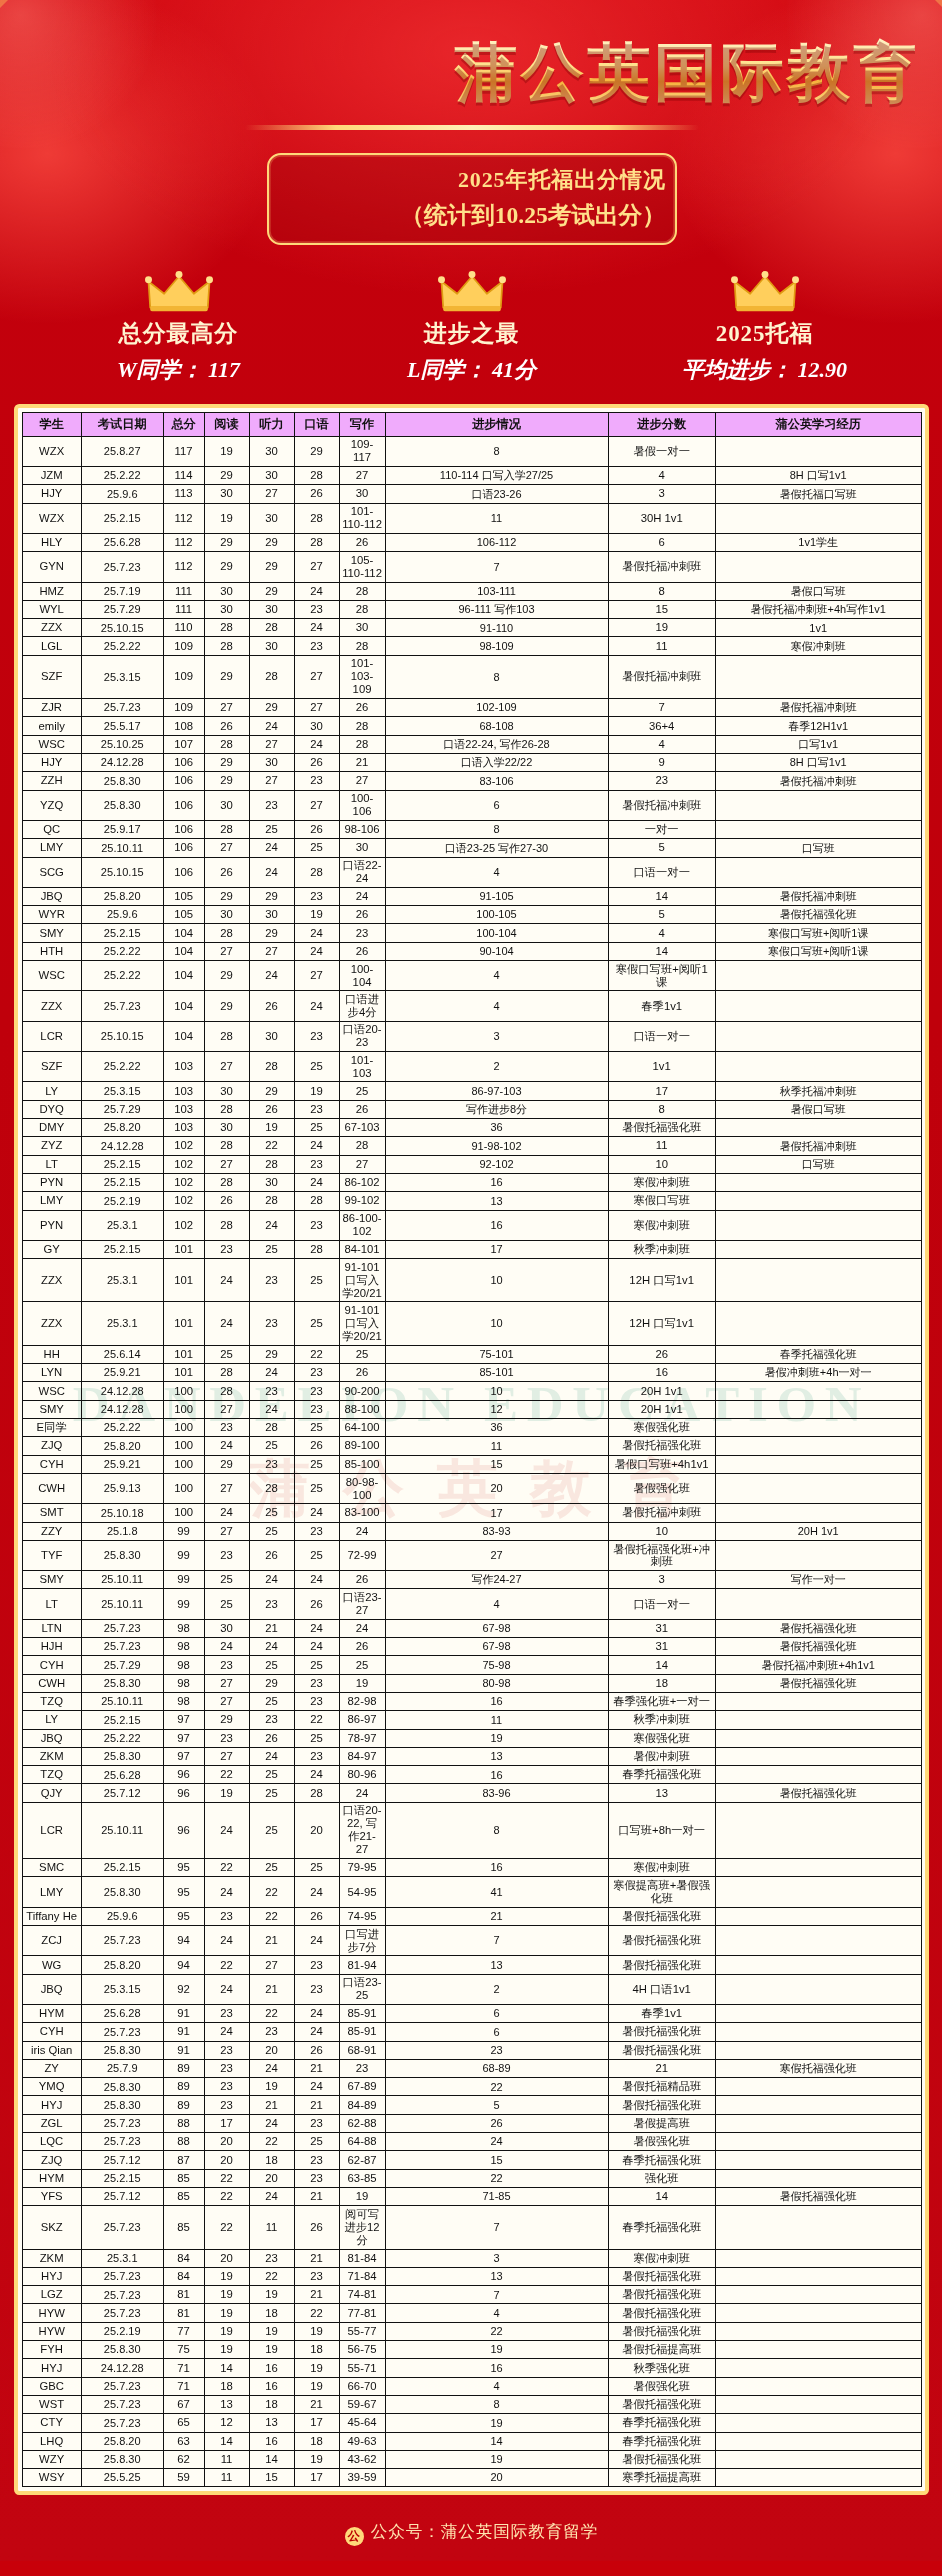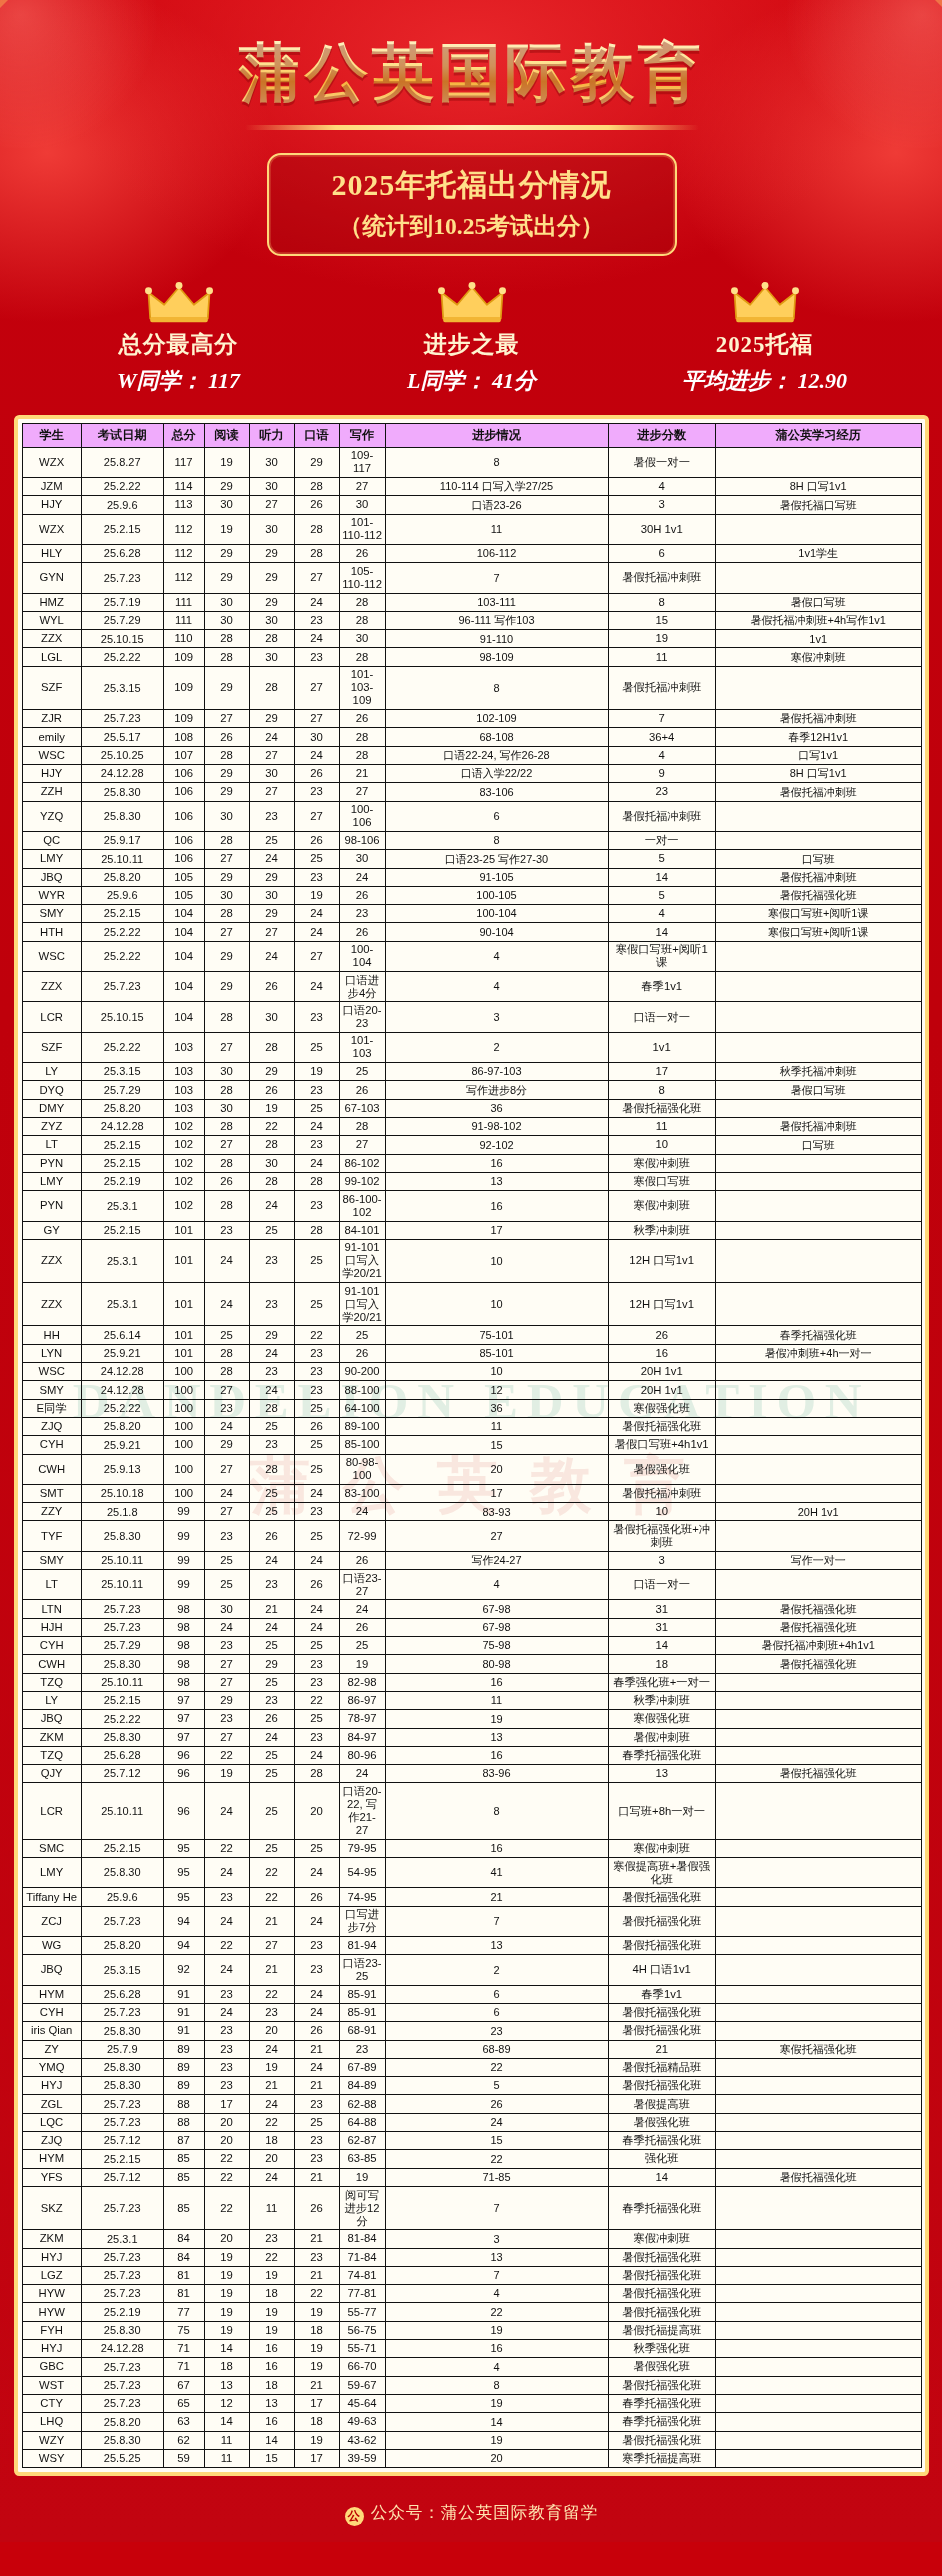--- a/index.html
+++ b/index.html
@@ -30,21 +30,21 @@
       radial-gradient(circle at 10% 10%, rgba(255,120,110,.6), rgba(255,120,110,0) 60%);
   }
   .ribbon.right { right: 0;
     background:
       linear-gradient(225deg, rgba(255,190,90,.55) 0 5.2px, rgba(255,190,90,0) 6.1px),
       radial-gradient(circle at 90% 10%, rgba(255,120,110,.6), rgba(255,120,110,0) 60%);
   }
   
   .header {
     position: relative;
-    text-align: center;
+    text-align: right;
     padding-top: 30px;
   }
   .title-wrap { position: relative; display: inline-block; }
   .main-title {
     font-family: "Liberation Serif", serif;
     font-weight: bold;
     font-size: 63px;
     letter-spacing: 3.5px;
     color: #ffe9a8;
     background: linear-gradient(180deg, #fff7d6 0%, #ffe08a 42%, #f6b23c 60%, #ffe9ab 100%);
@@ -64,21 +64,21 @@
     width: 410px;
     border: 2.6px solid #ffd97a;
     border-radius: 14px;
     padding: 10.5px 8.7px 12.2px;
     background: rgba(150,0,8,.30);
     box-shadow: 0 0 0 1.7px rgba(255,217,122,.25) inset;
   }
   .subtitle-1 {
     font-family: "Liberation Serif", serif;
     font-weight: bold;
-    font-size: 30px;
+    font-size: 22px;
     color: #ffe08a;
     letter-spacing: 0.9px;
   }
   .subtitle-2 {
     font-family: "Liberation Serif", serif;
     font-weight: bold;
     font-size: 23.6px;
     color: #ffe08a;
     margin-top: 3.5px;
   }
@@ -500,20 +500,32 @@
             <td>106</td>
             <td>27</td>
             <td>24</td>
             <td>25</td>
             <td>30</td>
             <td class="cn">口语23-25 写作27-30</td>
             <td>5</td>
             <td class="cn">口写班</td>
           </tr>
           <tr>
+            <td>SCG</td>
+            <td class="date">25.10.15</td>
+            <td>106</td>
+            <td>26</td>
+            <td>24</td>
+            <td>28</td>
+            <td>口语22-24</td>
+            <td class="cn">4</td>
+            <td>口语一对一</td>
+            <td class="cn"></td>
+          </tr>
+          <tr>
             <td>JBQ</td>
             <td class="date">25.8.20</td>
             <td>105</td>
             <td>29</td>
             <td>29</td>
             <td>23</td>
             <td>24</td>
             <td class="cn">91-105</td>
             <td>14</td>
             <td class="cn">暑假托福冲刺班</td>

